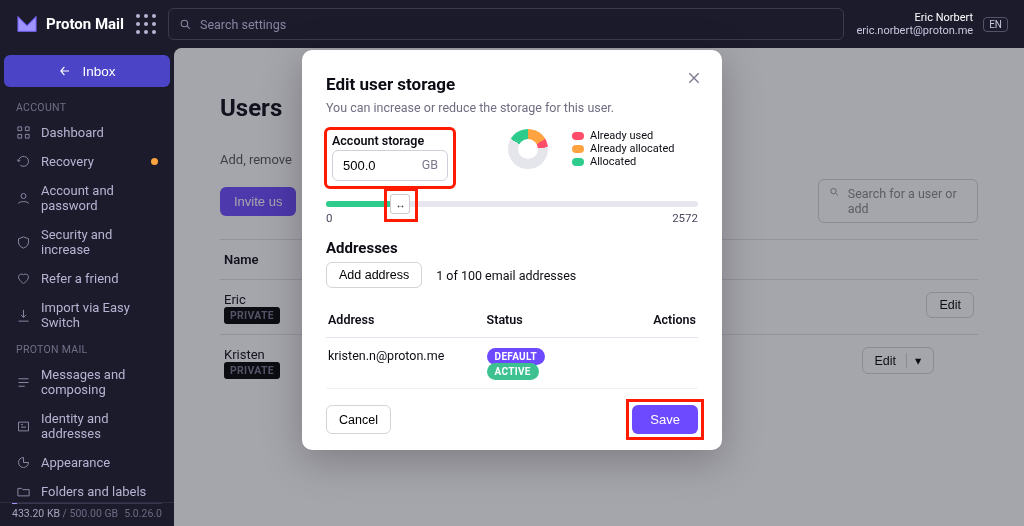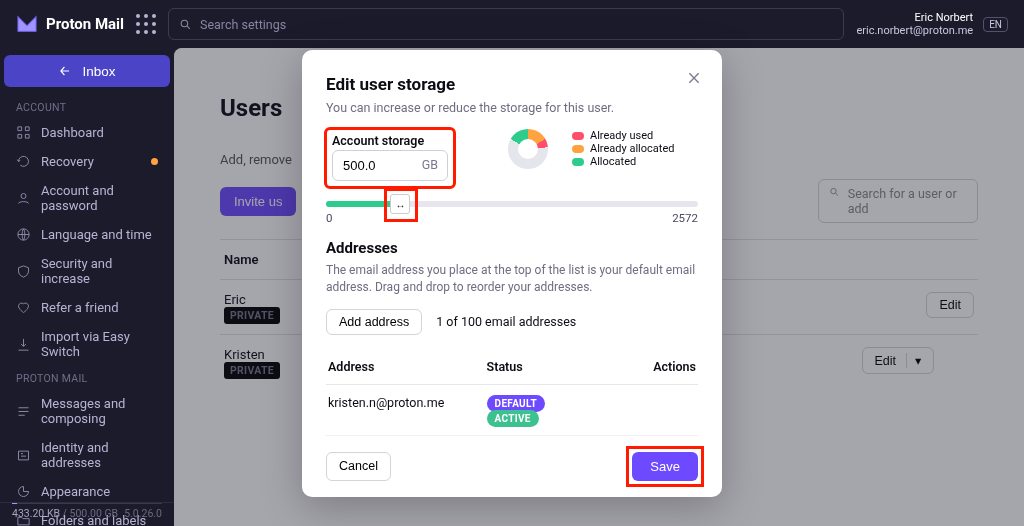--- a/index.html
+++ b/index.html
@@ -132,26 +132,20 @@
         <span class="dot"></span>
       </div>
       <div class="nav-item">
         <svg viewBox="0 0 24 24">
           <path d="M12 12a4 4 0 1 0 0-8 4 4 0 0 0 0 8zM4 20c0-4 16-4 16 0" fill="none" stroke="currentColor" stroke-width="1.6"></path>
         </svg>
         <span>Account and password</span>
       </div>
       <div class="nav-item">
         <svg viewBox="0 0 24 24">
-          <path d="M3 12h18M12 3c3 3 3 15 0 18M12 3c-3 3-3 15 0 18M12 3a9 9 0 0 1 0 18 9 9 0 0 1 0-18z" fill="none" stroke="currentColor" stroke-width="1.6"></path>
-        </svg>
-        <span>Language and time</span>
-      </div>
-      <div class="nav-item">
-        <svg viewBox="0 0 24 24">
           <path d="M12 3l8 3v5c0 5-3 8-8 10-5-2-8-5-8-10V6z" fill="none" stroke="currentColor" stroke-width="1.6"></path>
         </svg>
         <span>Security and increase</span>
       </div>
       <div class="nav-item">
         <svg viewBox="0 0 24 24">
           <path d="M12 20s-8-5-8-11a5 5 0 0 1 8-3 5 5 0 0 1 8 3c0 6-8 11-8 11z" fill="none" stroke="currentColor" stroke-width="1.6"></path>
         </svg>
         <span>Refer a friend</span>
       </div>
@@ -272,21 +266,20 @@
         <div class="red-box" style="top:-7px;left:-7px;width:34px;height:34px;"></div>
       </div>
     </div>
     <div class="slider-labels">
       <span>0</span>
       <span>2572</span>
     </div>
   </div>
 
   <div class="sec-h">Addresses</div>
-  <div class="sec-p">The email address you place at the top of the list is your default email address. Drag and drop to reorder your addresses.</div>
   <div class="addr-btns">
     <button class="ghost-btn">Add address</button>
     <span class="addr-count">1 of 100 email addresses</span>
   </div>
   <div class="addr-head">
     <span>Address</span>
     <span>Status</span>
     <span style="text-align:right">Actions</span>
   </div>
   <div class="addr-row">

